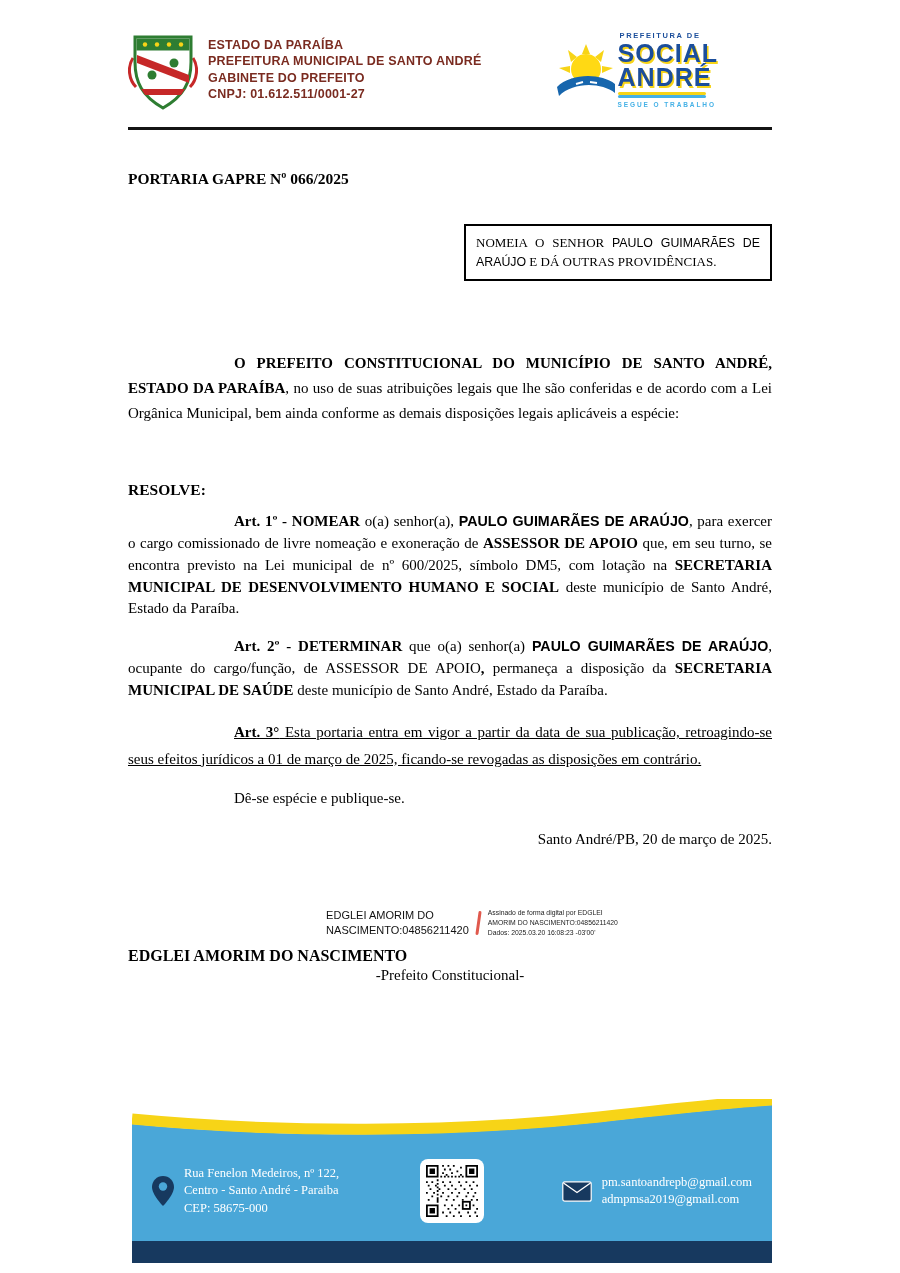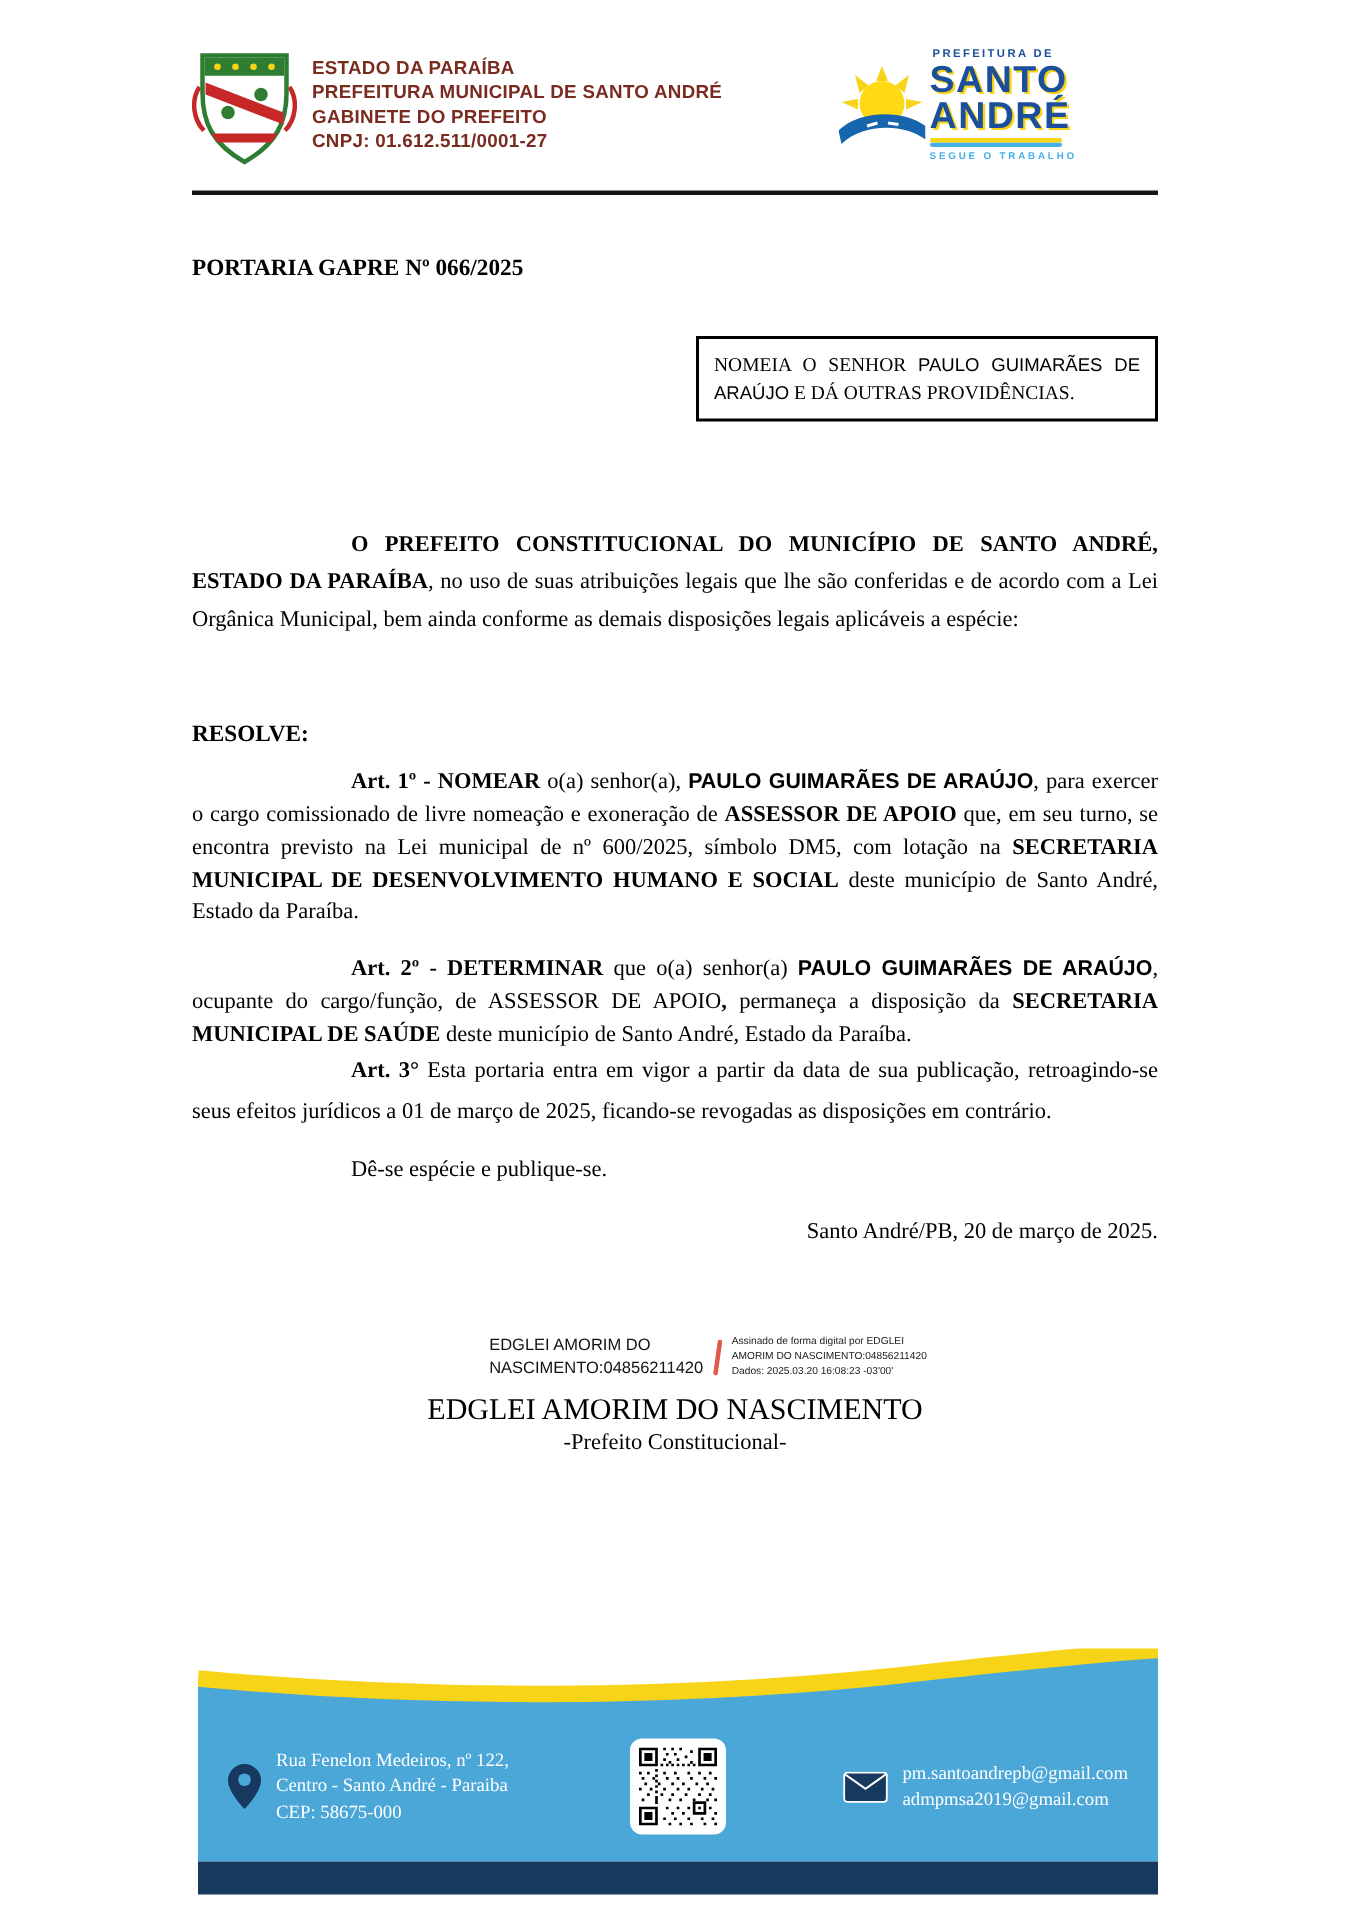--- a/index.html
+++ b/index.html
@@ -46,41 +46,41 @@
     margin-top:36px; margin-left:auto; width:308px;
     border:2px solid #000; padding:8px 10px;
     font-size:13px; line-height:1.42; text-align:justify;
   }
   .para { font-size:15px; text-align:justify; }
   .indent { text-indent:106px; }
   .preamble { margin-top:70px; line-height:1.65; }
   .resolve { margin-top:56px; font-weight:bold; font-size:15.5px; }
   .art1 { margin-top:12px; line-height:1.45; }
   .art2 { margin-top:16px; line-height:1.45; }
-  .art3 { line-height:1.75; }
+  .art3 { margin-top:18px; line-height:1.75;text-decoration:underline; }
   .closing { margin-top:18px; font-size:15px; text-indent:106px; }
   .dateline { margin-top:24px; font-size:15px; text-align:right; }
   .bold { font-weight:bold; }
   .sans { font-family:"Liberation Sans", sans-serif; font-size:.95em; }
 
   
   .stamp {
     margin-top:60px; display:flex; justify-content:center; align-items:center;
     gap:8px; transform:translateX(22px);
   }
   .stamp-left {
     font-family:"Liberation Sans", sans-serif; font-size:11px; line-height:1.35;
     color:#111; text-align:left;
   }
   .stamp-mark { width:3px; height:24px; background:#e0594d; border-radius:2px; transform:rotate(8deg); flex:0 0 auto; }
   .stamp-right {
     font-family:"Liberation Sans", sans-serif; font-size:6.8px; line-height:1.45;
     color:#222; max-width:175px; text-align:left;
   }
-  .sig-name { margin-top:10px; text-align:center; font-weight:normal; font-size:20px; }
+  .sig-name { margin-top:10px; text-align:left; font-weight:bold; font-size:16px; }
   .sig-role { margin-top:2px; text-align:center; font-size:15px; }
 
   
   .footer { position:absolute; left:132px; right:128px; bottom:10px; }
   .wave { display:block; width:100%; height:44px; }
   .fbar {
     background:#4aa7d8; height:100px; margin-top:-2px;
     display:flex; align-items:center; padding:0 20px;
   }
   .fleft, .fright { flex:1; display:flex; align-items:center; gap:10px; color:#fff; font-size:12.5px; line-height:1.4; }
@@ -130,21 +130,21 @@
           </g>
           <circle cx="29" cy="26" r="15" fill="#ffd914"></circle>
           <path d="M0,44 C14,30 44,30 58,41 L58,50 C44,39 16,39 2,53 Z" fill="#1766ad"></path>
           <g stroke="#ffffff" stroke-width="2">
             <path d="M19,41 l7,-2"></path>
             <path d="M33,39 l7,1"></path>
           </g>
         </svg>
         <div class="logo-text">
           <div class="logo-pre">PREFEITURA DE</div>
-          <div class="logo-name">SANTO</div>
+          <div class="logo-name">SOCIAL</div>
           <div class="logo-name">ANDRÉ</div>
           <div class="logo-wave"></div>
           <div class="logo-tag">SEGUE O TRABALHO</div>
         </div>
       </div>
     </div>
 
     <div class="title">PORTARIA GAPRE Nº 066/2025</div>
 
     <div class="sumbox"><span>NOMEIA O SENHOR </span><span class="sans">PAULO GUIMARÃES DE ARAÚJO</span><span> E DÁ OUTRAS PROVIDÊNCIAS.</span></div>

